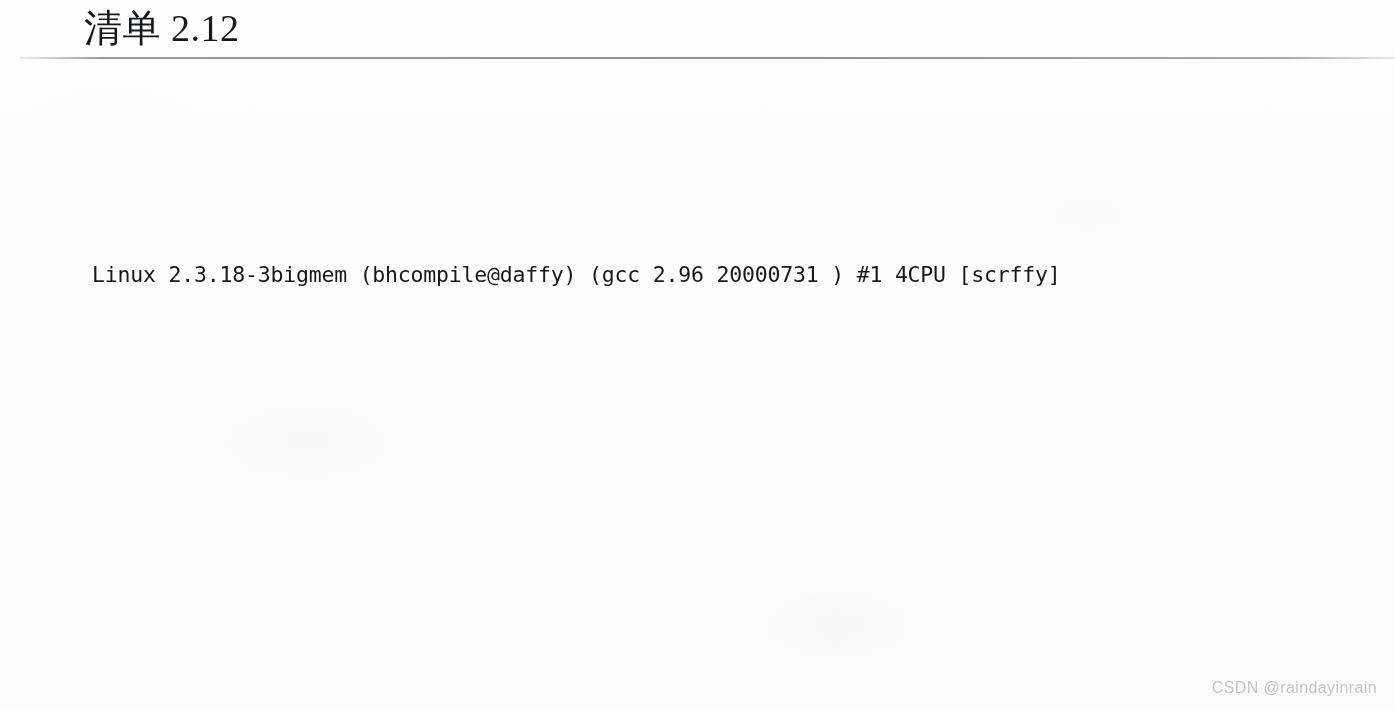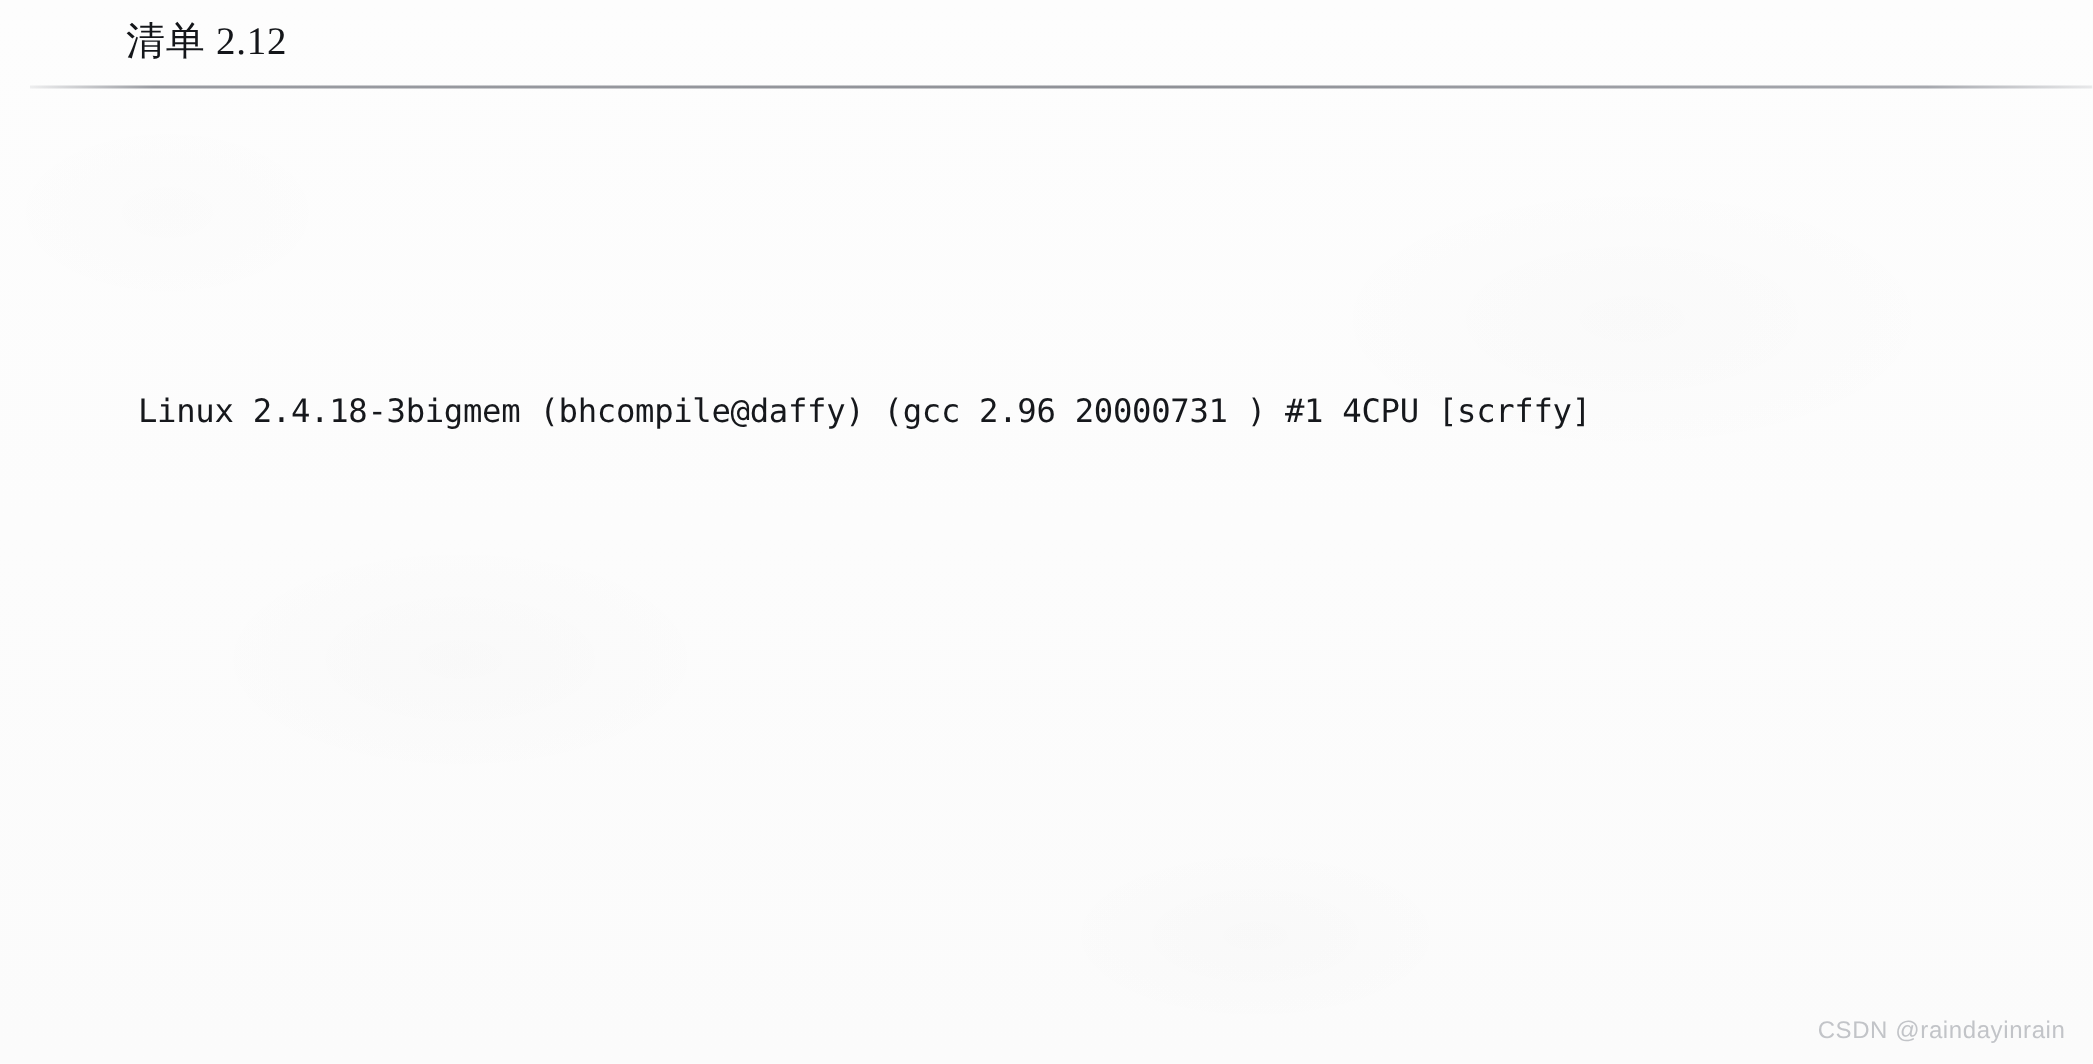--- a/index.html
+++ b/index.html
@@ -26,21 +26,21 @@
       radial-gradient(ellipse 200px 90px at 60% 88%, rgba(0,0,0,0.010), rgba(0,0,0,0) 70%),
       radial-gradient(ellipse 180px 100px at 8% 20%, rgba(0,0,0,0.008), rgba(0,0,0,0) 70%),
       linear-gradient(#fdfdfd, #fbfbfb);
   }
 
   .title {
     position: absolute;
     left: 84px;
     top: 6px;
     font-family: "Liberation Serif", "DejaVu Serif", serif;
-    font-size: 26px;
+    font-size: 38px;
     line-height: 44px;
     color: #14161a;
     letter-spacing: 0.5px;
     white-space: nowrap;
   }
 
   .rule {
     position: absolute;
     left: 20px;
     top: 57px;
@@ -86,21 +86,21 @@
 
 <div class="page"></div>
 
 <div class="title">清单 2.12</div>
 
 <div class="rule"></div>
 
 <div class="listing">
 
 
-  <div class="row"><span>Linux 2.4.18-3bigmem (bhcompile@daffy) (gcc 2.96 20000731 ) #1 4CPU [scrffy]</span></div>
+  <div class="row"><span>Linux 2.3.18-3bigmem (bhcompile@daffy) (gcc 2.96 20000731 ) #1 4CPU [scrffy]</span></div>
 
   <div class="row spacer"></div>
 
   
 
   
 
   
 
   

